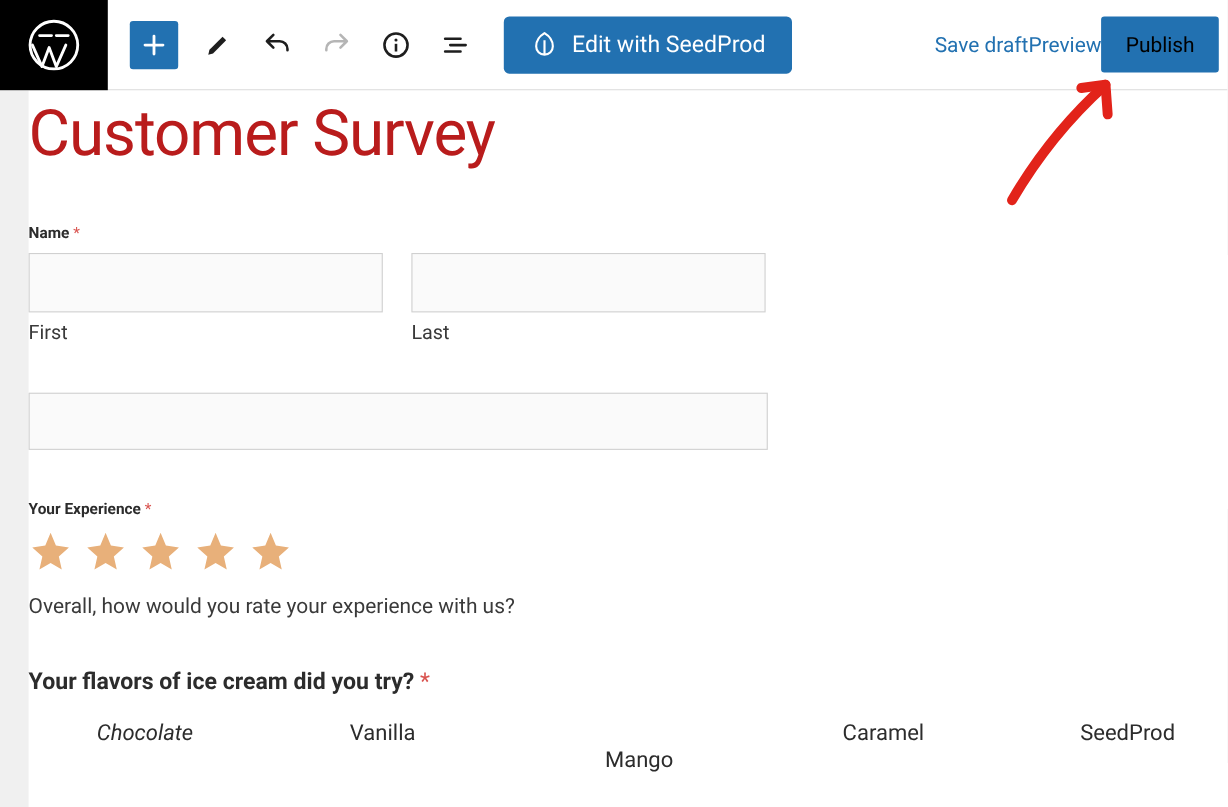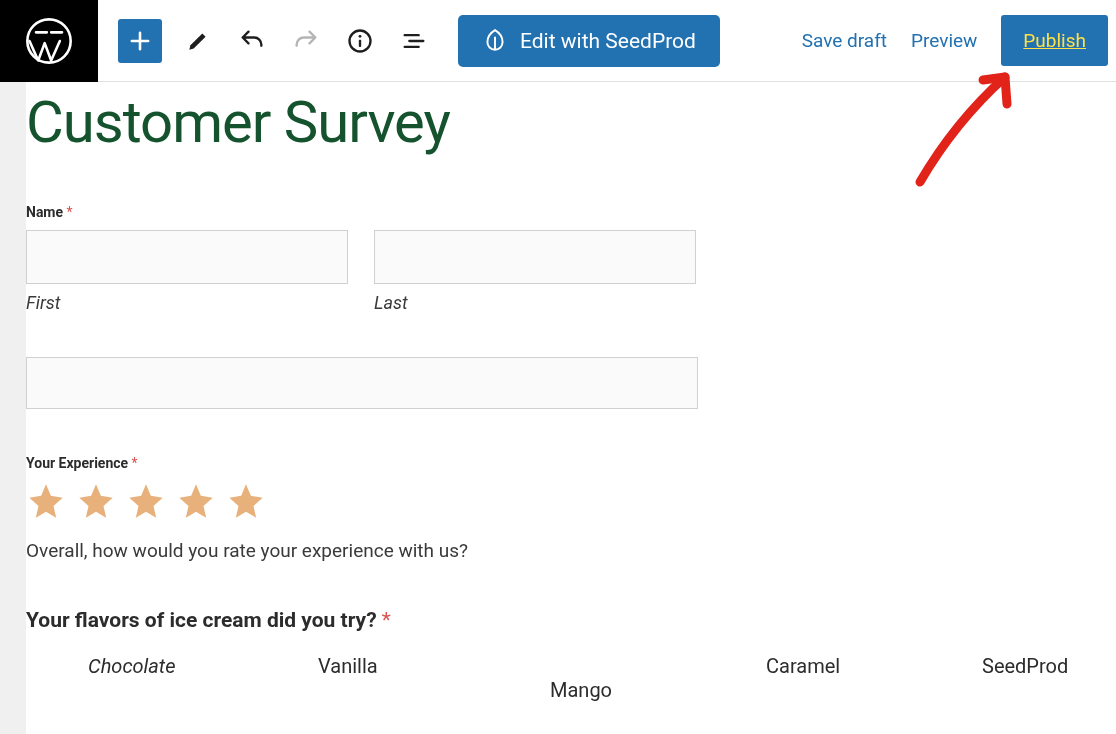--- a/index.html
+++ b/index.html
@@ -65,50 +65,48 @@
     padding: 0 24px;
     border-radius: 5px;
     font-size: 21px;
     cursor: pointer;
     margin-left: 8px;
   }
   .toolbar-right {
     margin-left: auto;
     display: flex;
     align-items: center;
-    gap: 24px;
     padding-right: 8px;
   }
   .toolbar-right .link {
     color: #2271b1;
     font-size: 19px;
     cursor: pointer;
   }
   .publish-btn {
     background: #2271b1;
-    color: #fde047;
+    color: #000000;
     font-size: 19px;
     padding: 14px 22px;
     border-radius: 3px;
     cursor: pointer;
-    text-decoration: underline;
   }
   .page {
     background: #fff;
     margin-left: 26px;
     padding: 6px 0 40px 0;
     min-height: 660px;
     width: 1090px;
     position: relative;
     z-index: 1;
   }
   .page-title {
     font-size: 58px;
     font-weight: 400;
-    color: #14532d;
+    color: #b91c1c;
     margin-bottom: 48px;
     letter-spacing: -1px;
   }
   .field-label {
     font-size: 14px;
     font-weight: 700;
     color: #2c2c2c;
     margin-bottom: 10px;
   }
   .req { color: #d9534f; font-weight: 400; }
@@ -124,21 +122,20 @@
     border: 1px solid #d0d0d0;
     background: #fafafa;
     padding: 8px;
     font-size: 16px;
   }
   .sublabel {
     font-size: 18px;
     color: #3a3a3a;
     margin-top: 8px;
     font-weight: 400;
-    font-style: italic;
   }
   .email-block { margin-bottom: 46px; }
   .email-input {
     width: 672px;
     height: 52px;
     border: 1px solid #d0d0d0;
     background: #fafafa;
     padding: 8px;
     font-size: 16px;
   }

